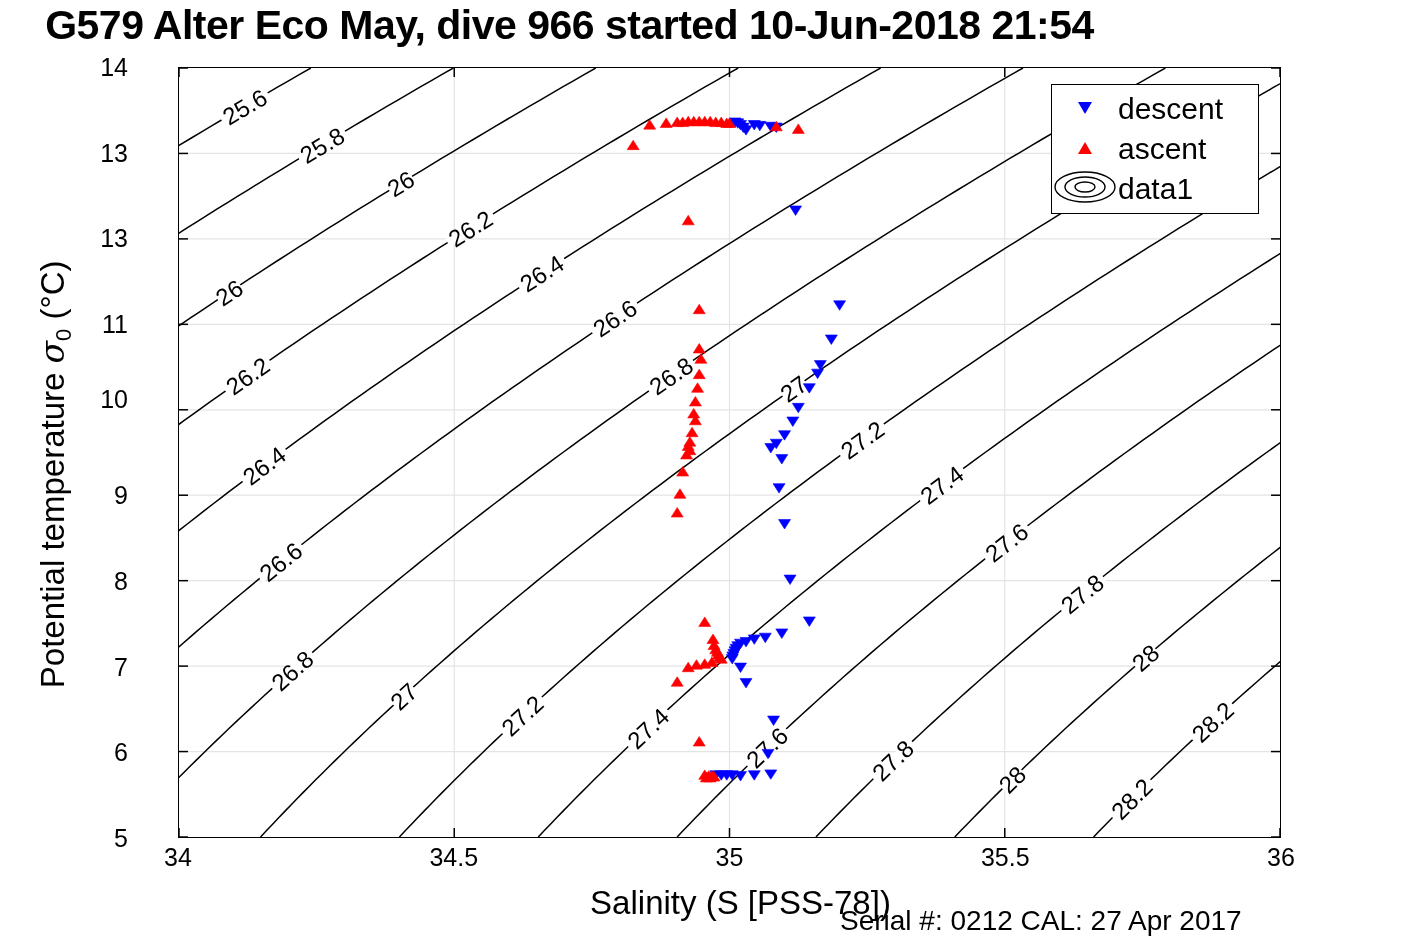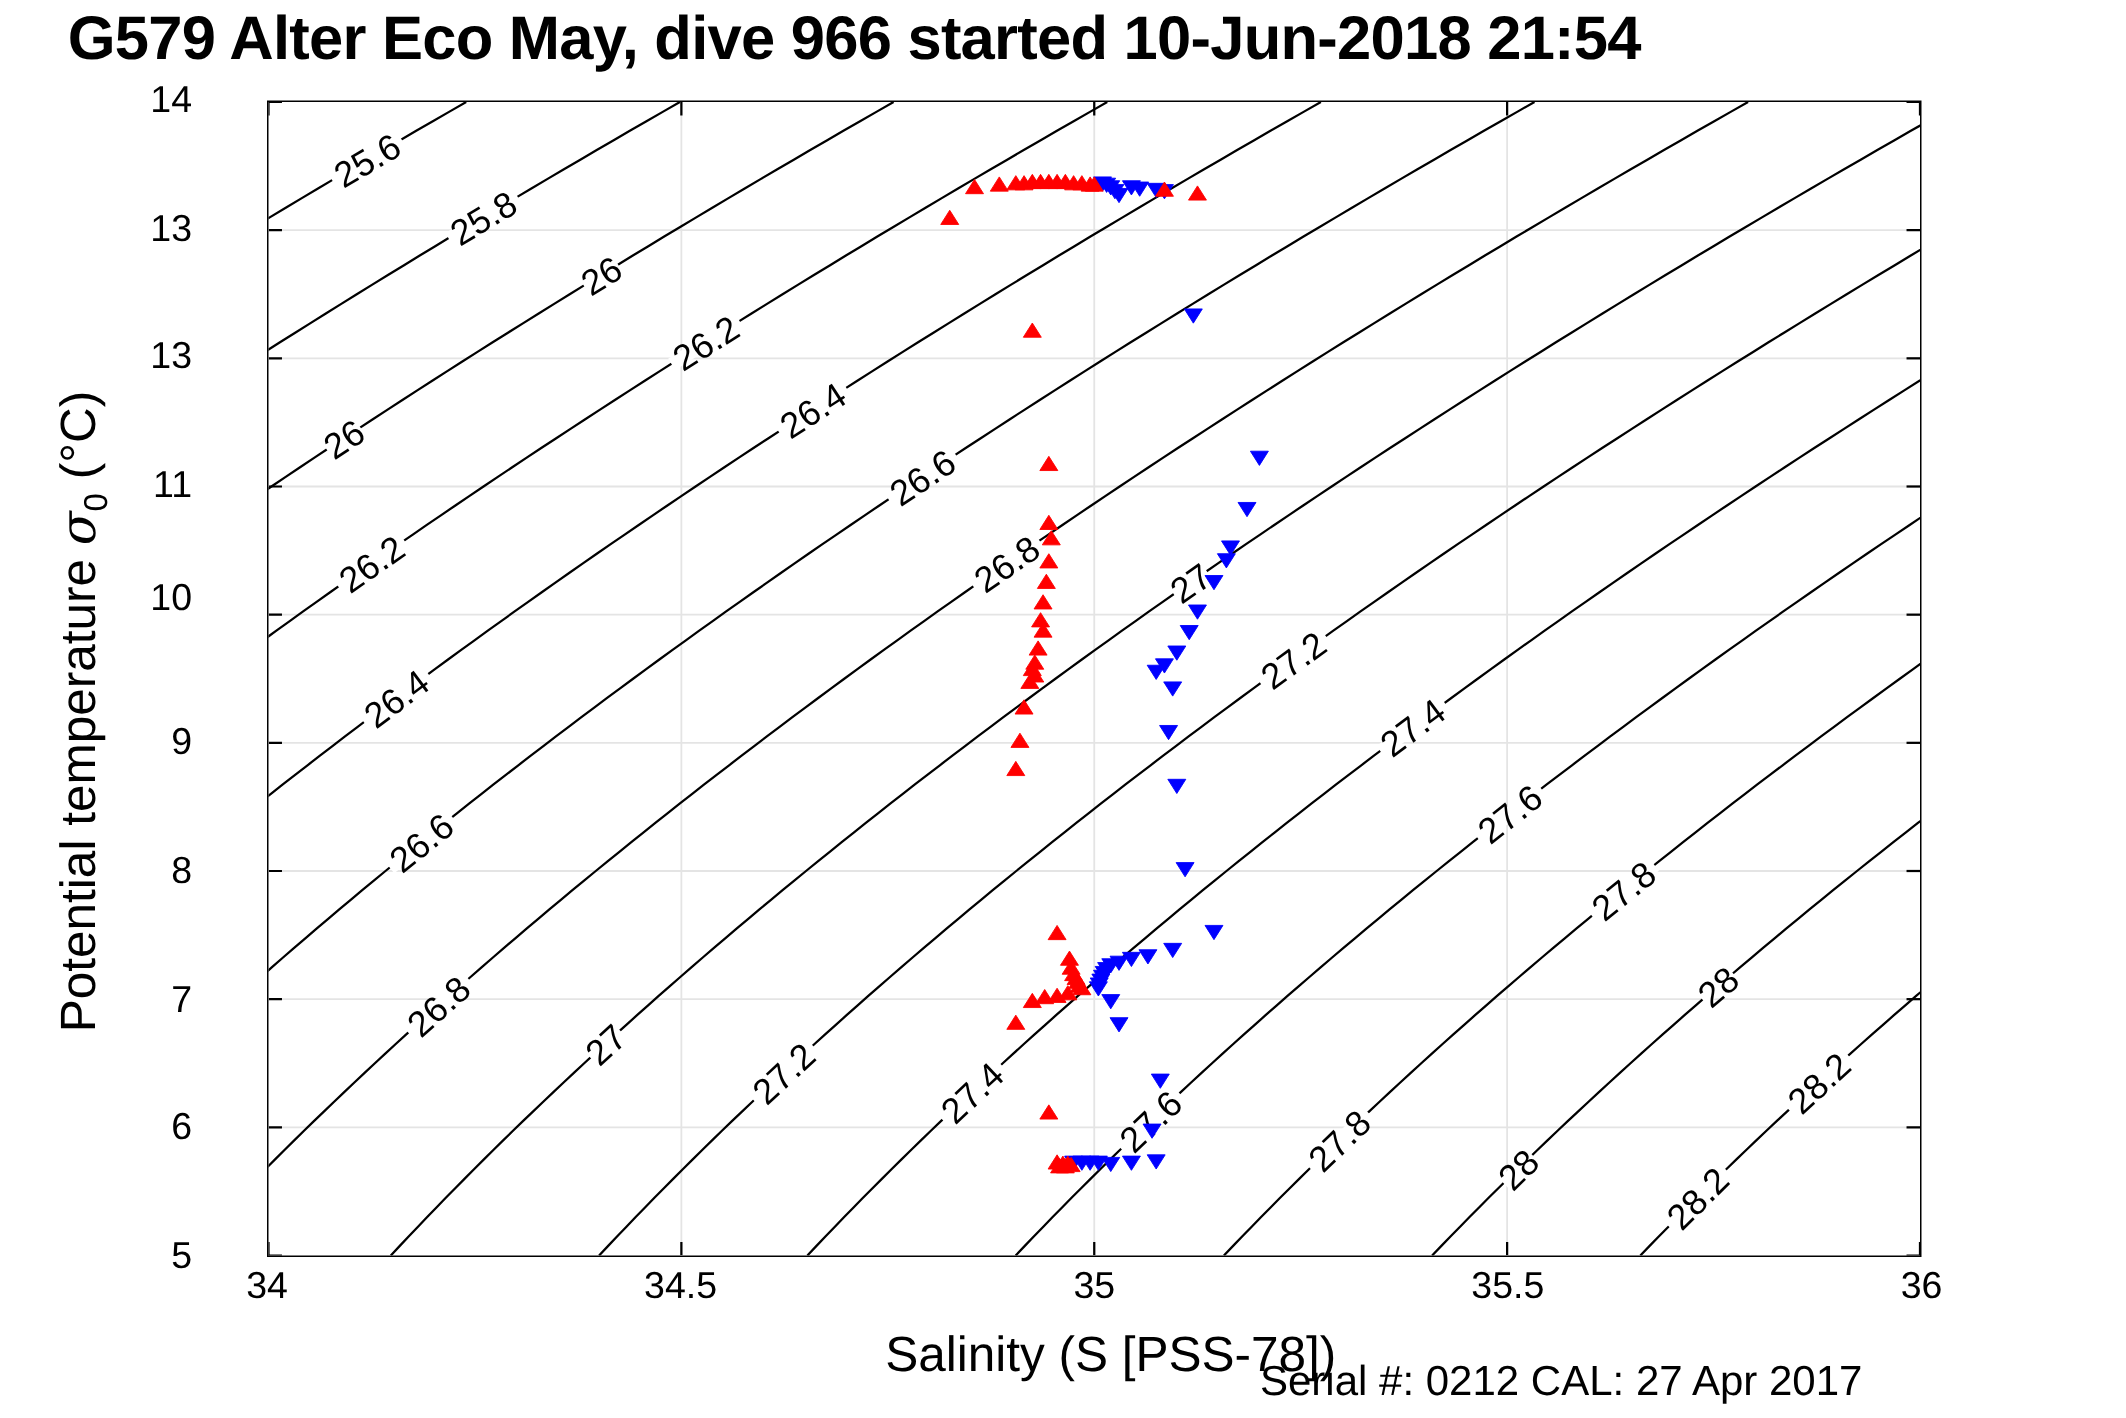--- a/index.html
+++ b/index.html
@@ -290,14 +290,34 @@
       <div class="xtick" style="left: 729.5px;">35</div>
       <div class="xtick" style="left: 1005.25px; text-align: center;">35.5</div>
       <div class="xtick" style="left: 1281px;">36</div>
     </div>
 
   <div id="ylabel"><span>Potential temperature </span><span class="sig">σ</span><span class="sub">0</span><span> (°C)</span></div>
 
   <div id="xlabel">Salinity (S [PSS-78])</div>
   <div id="serial">Serial #: 0212  CAL: 27 Apr 2017</div>
 
+  <div id="legend">
+    <div class="legrow">
+      <span class="legmark"><i class="tri-d"></i></span>
+      <span class="legtext">descent</span>
+    </div>
+    <div class="legrow">
+      <span class="legmark"><i class="tri-u"></i></span>
+      <span class="legtext">ascent</span>
+    </div>
+    <div class="legrow">
+      <span class="legmark">
+        <svg width="64" height="34" viewBox="0 0 64 34">
+          <ellipse cx="32" cy="17" rx="30" ry="15" fill="none" stroke="#000" stroke-width="1.4"></ellipse>
+          <ellipse cx="32" cy="17" rx="20" ry="10" fill="none" stroke="#000" stroke-width="1.4"></ellipse>
+          <ellipse cx="32" cy="17" rx="10" ry="5" fill="none" stroke="#000" stroke-width="1.4"></ellipse>
+        </svg>
+      </span>
+      <span class="legtext">data1</span>
+    </div>
+  </div>
 
 </div>
 
 </body></html>

